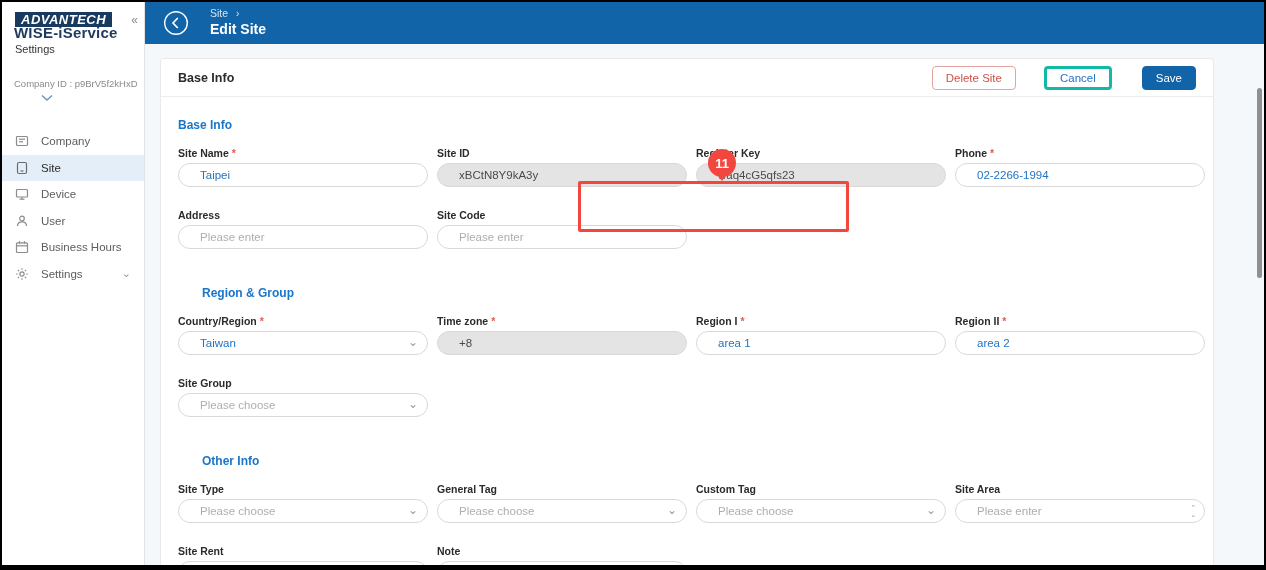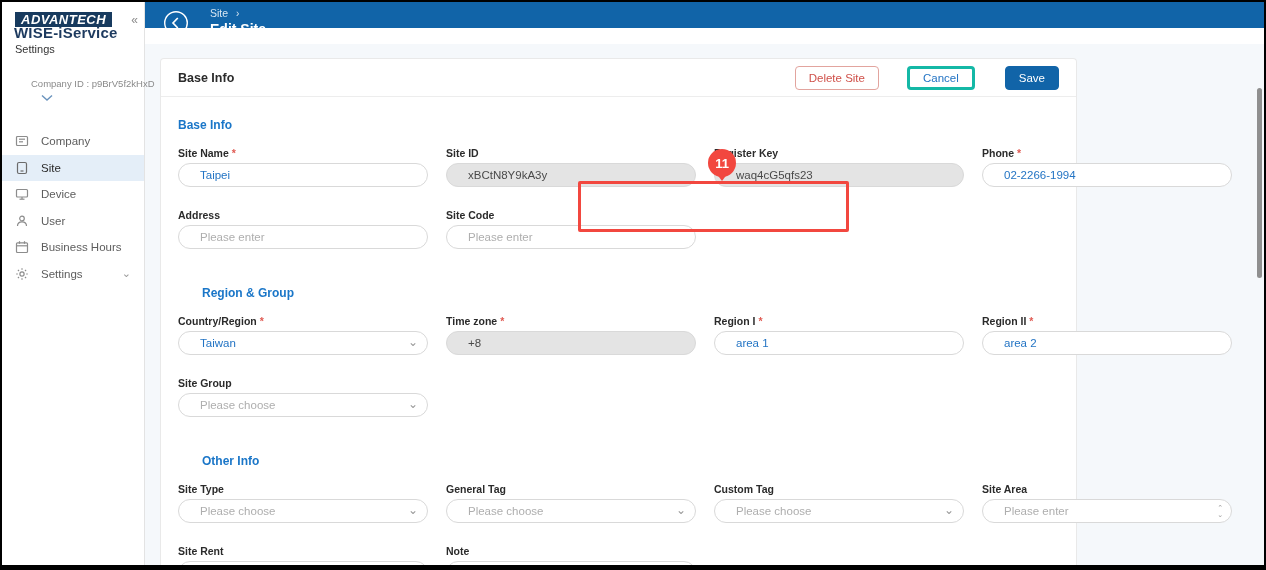--- a/index.html
+++ b/index.html
@@ -10,56 +10,56 @@
   
   .sidebar { position:absolute; left:0; top:0; width:143px; height:100%;
              background:#fff; border-right:1px solid #e3e3e3; z-index:3; }
   .logo-box { position:absolute; left:13px; top:10px; background:#173a5e; color:#fff;
               font-size:13px; font-weight:bold; font-style:italic; letter-spacing:.5px;
               padding:0 6px; }
   .brand { position:absolute; left:12px; top:22px; font-size:15px; font-weight:bold;
            color:#1d3a5f; letter-spacing:.2px; }
   .brand-sub { position:absolute; left:13px; top:41px; font-size:11px; color:#333; }
   .collapse { position:absolute; right:6px; top:11px; font-size:12px; color:#8a8a8a; cursor:pointer; }
-  .company-id { position:absolute; left:29px; top:76px; font-size:9.5px; color:#8a8a8a; white-space:nowrap; }
+  .company-id { position:absolute; left:12px; top:76px; font-size:9.5px; color:#8a8a8a; white-space:nowrap; }
   .company-expand { position:absolute; left:38px; top:86px; color:#6a93bd; }
   .nav { position:absolute; left:0; top:126px; width:100%; }
   .nav-item { display:flex; align-items:center; height:26.5px; padding-left:13px;
               font-size:11.5px; color:#5d5d5d; cursor:pointer; position:relative; }
   .nav-item.active { background:#e4eef8; color:#2b2b2b; }
   .nav-item .nicon { width:14px; height:14px; margin-right:12px; color:#8c8c8c; flex:0 0 auto; }
   .nav-item.active .nicon { color:#6b6b6b; }
   .nav-item .nav-chevron { position:absolute; right:13px; color:#9a9a9a; font-size:11px; }
   .nicon svg { display:block; width:14px; height:14px; stroke:currentColor; fill:none; stroke-width:1.2; }
 
   
-  .topbar { position:absolute; left:143px; right:0; top:0; height:26px; background:#1164a8; z-index:2; }
+  .topbar { position:absolute; left:143px; right:0; top:0; height:42px; background:#1164a8; z-index:2; }
   .back-btn { position:absolute; left:18px; top:8px; width:26px; height:26px; cursor:pointer; }
   .crumb { position:absolute; left:65px; top:5px; font-size:10.5px; color:#d8e6f2; }
   .crumb .sep { margin-left:8px; font-size:10px; }
   .page-title { position:absolute; left:65px; top:19px; font-size:14px; font-weight:bold; color:#fff; }
 
   
   .content { position:absolute; left:143px; right:0; top:42px; bottom:0; background:#f5f8fb; overflow:hidden; }
-  .card { position:absolute; left:15px; top:14px; width:917px; bottom:0;
+  .card { position:absolute; left:15px; top:14px; width:1054px; bottom:0;
           background:#fff; border:1px solid #e9e9e9; border-bottom:none; border-radius:4px 4px 0 0; }
   .card-head { display:flex; align-items:center; justify-content:space-between;
                height:38px; padding:0 17px; border-bottom:1px solid #ededed; }
   .card-title { font-size:12.5px; font-weight:bold; color:#2b2b2b; }
   .head-actions { display:flex; gap:24px; }
   .btn { height:24px; padding:0 13px; font-size:11.5px; border-radius:4px; cursor:pointer;
          display:flex; align-items:center; background:#fff; font-family:inherit; }
   .btn-delete { border:1px solid #e2a49e; color:#cf5049; }
   .btn-cancel { border:3px solid #14b8a6; color:#2374c4; margin-left:4px; }
   .btn-save   { border:1px solid #1164a8; background:#1164a8; color:#fff; margin-left:6px; }
 
   .card-body { padding:0 17px; }
   .section-title { font-size:12px; font-weight:bold; color:#1a76c8; margin-top:21px; margin-bottom:15px; }
   .section-title.later { margin-top:37px;padding-left:24px; }
-  .form-row { display:grid; grid-template-columns:repeat(4, 250px); column-gap:18px; margin-bottom:22px; }
+  .form-row { display:grid; grid-template-columns:repeat(4, 250px); column-gap:9px; margin-bottom:22px; }
   .flabel { font-size:10.5px; font-weight:bold; color:#2b2b2b; margin-bottom:4px; }
   .req { color:#e05a52; margin-left:3px; }
   .finput { position:relative; height:24px; border:1px solid #d9d9d9; border-radius:12px;
             background:#fff; display:flex; align-items:center; padding:0 21px; font-size:11.5px; }
   .finput.disabled { background:#e4e4e4; }
   .val-blue { color:#2374c4; }
   .val-dark { color:#4a4a4a; }
   .placeholder { color:#aeaeae; }
   .sel-chevron { position:absolute; right:9px; color:#9a9a9a; font-size:12px; top:3px; }
   .stepper { position:absolute; right:8px; top:4px; display:flex; flex-direction:column;

